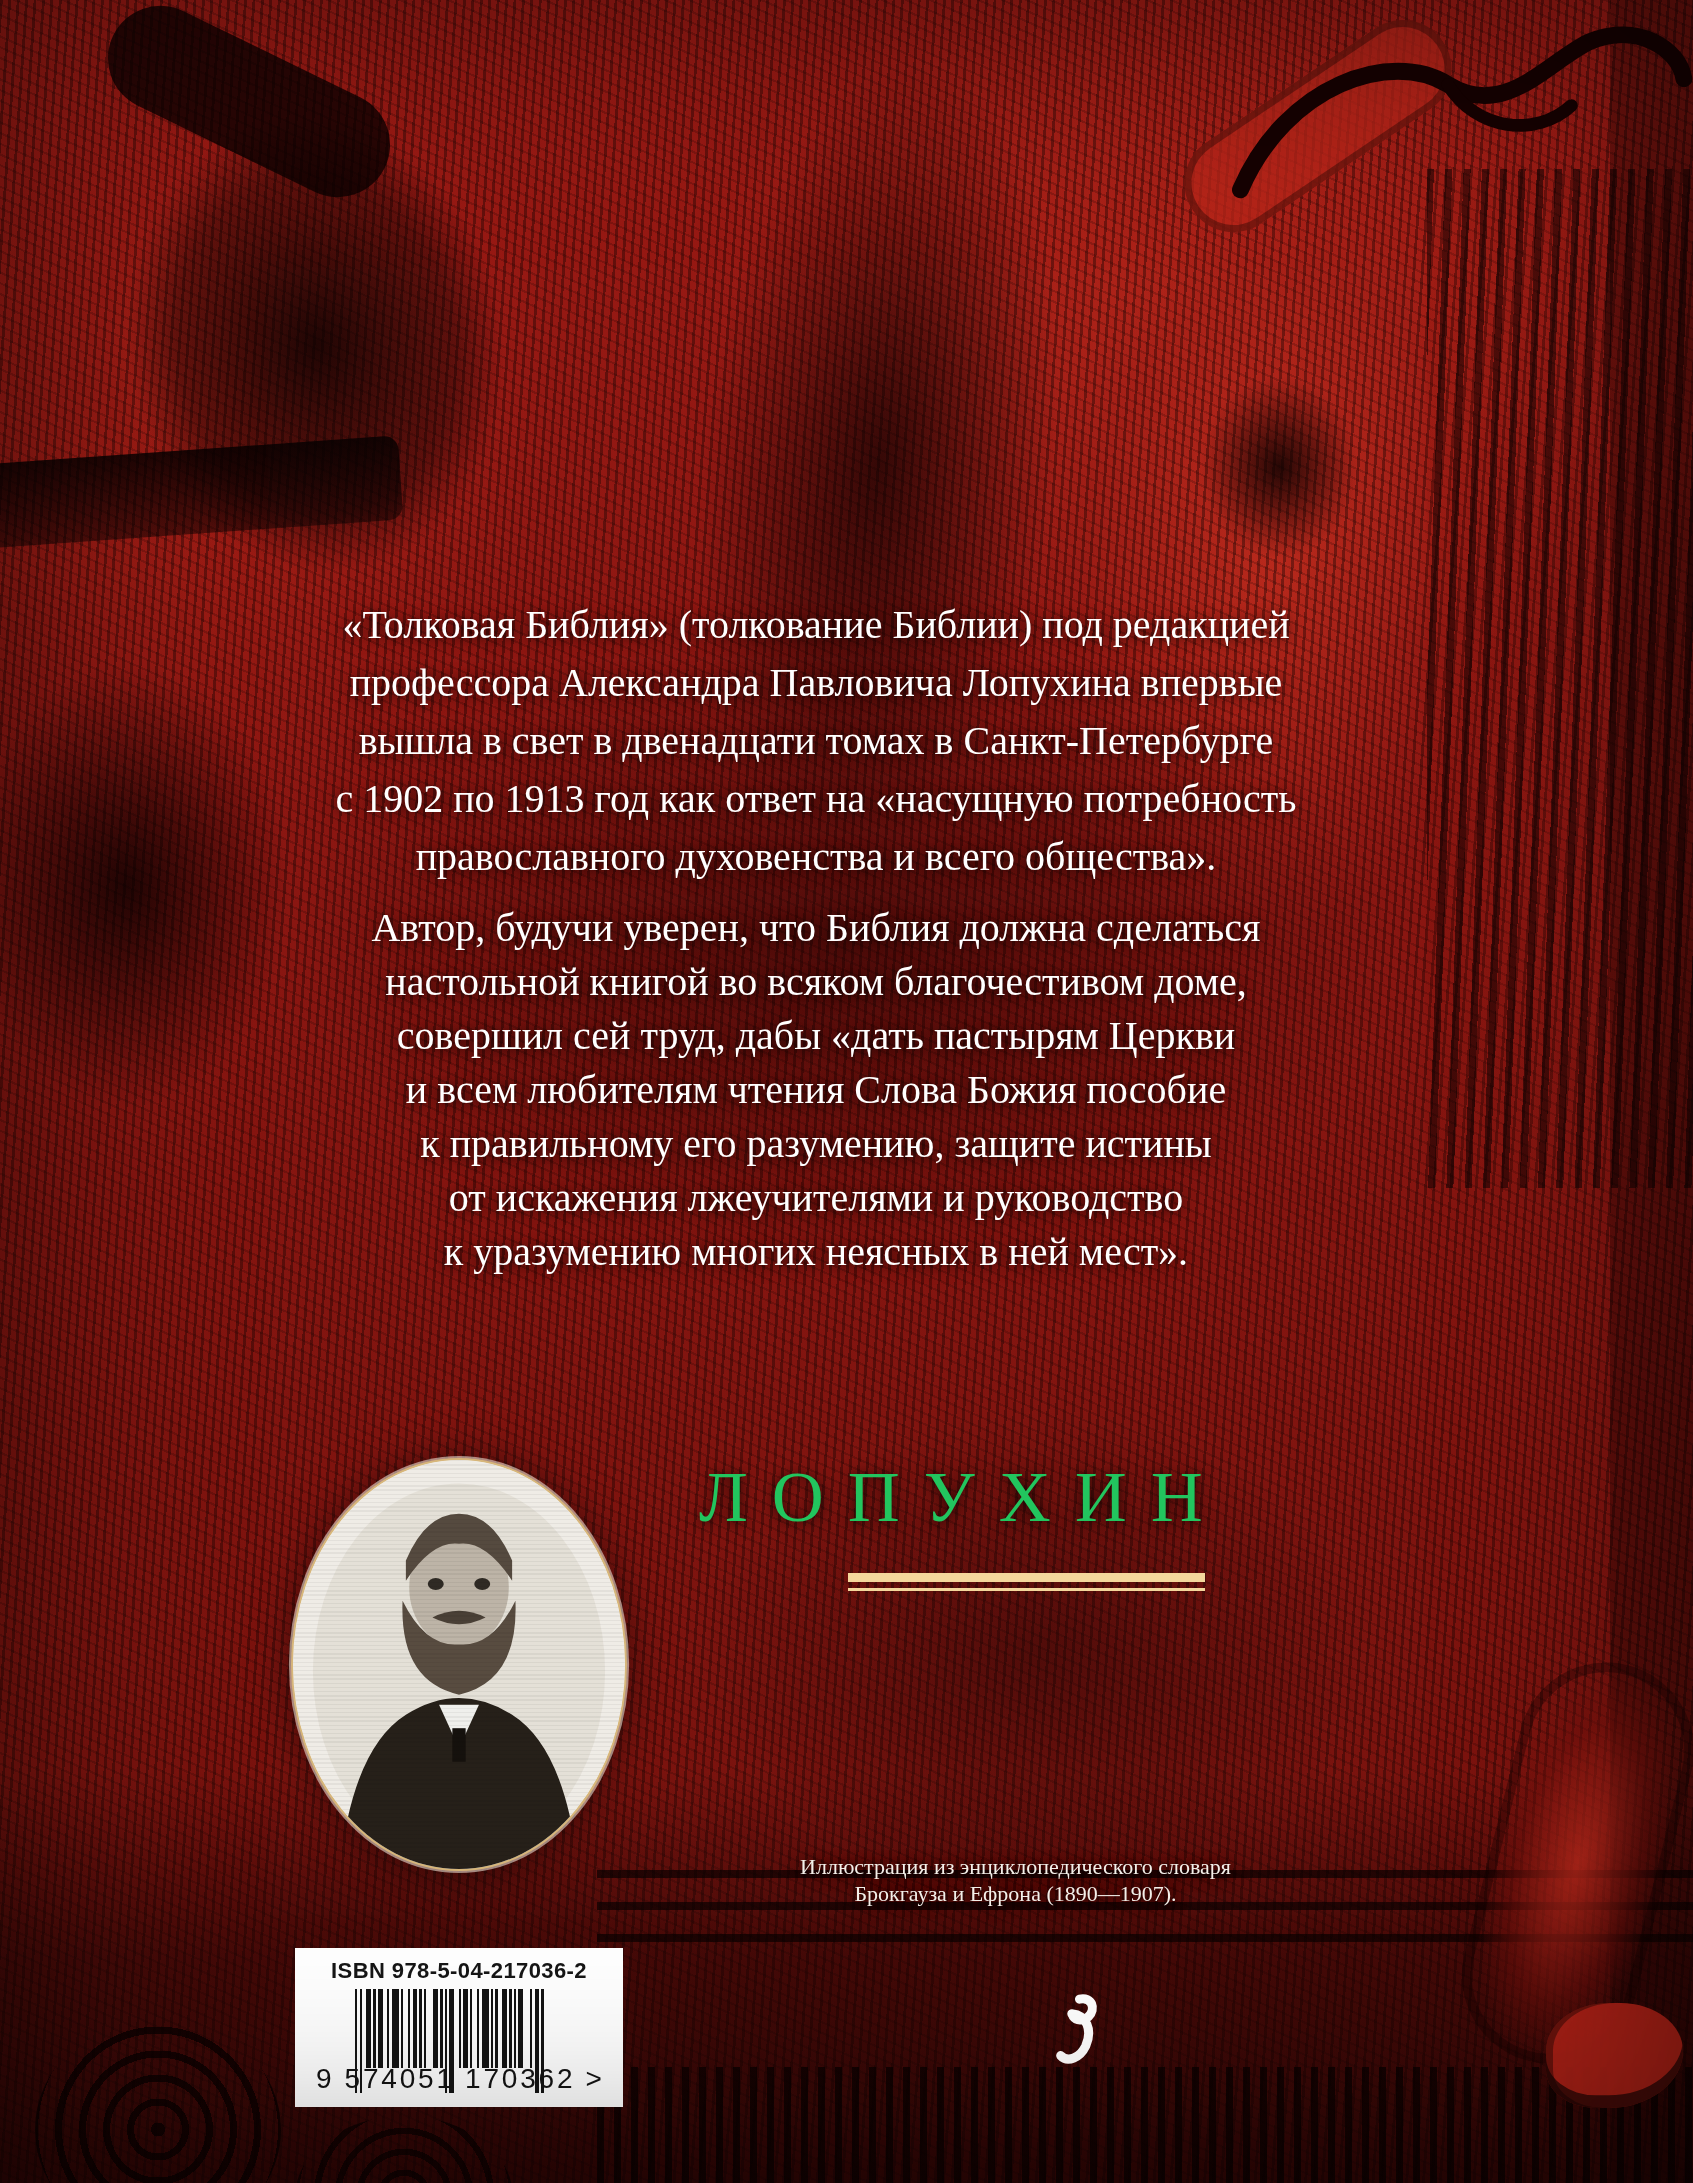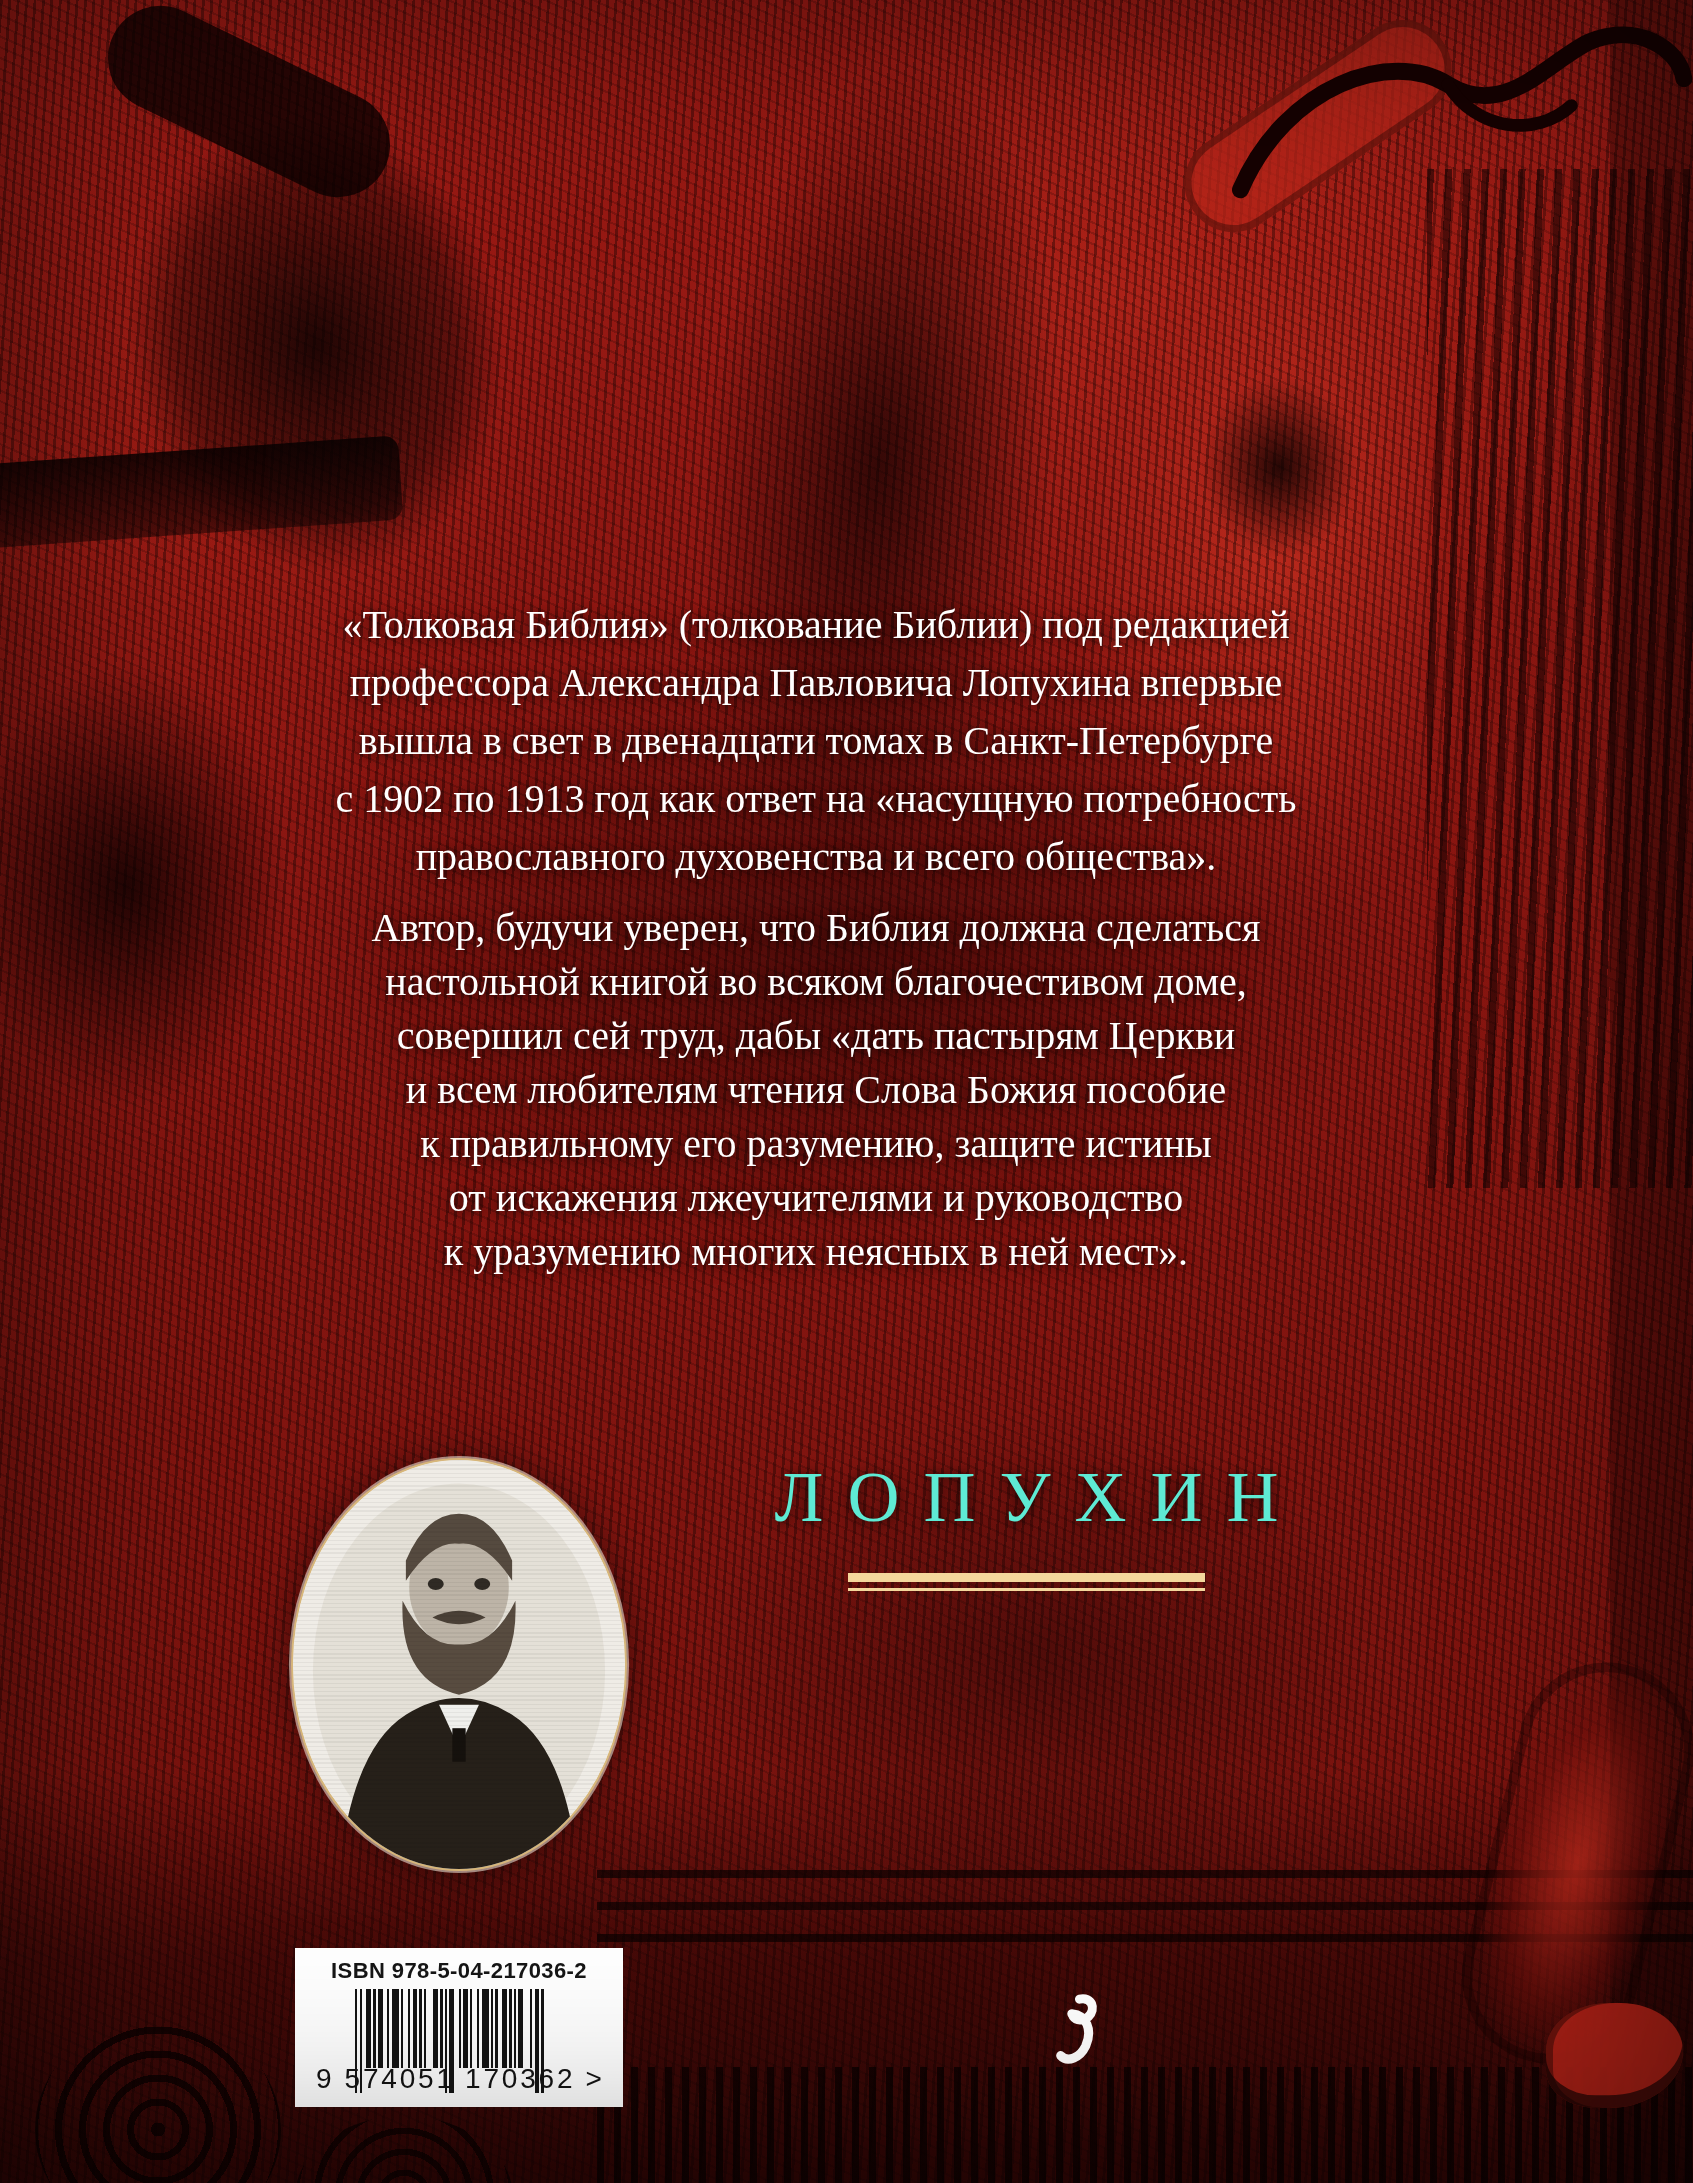--- a/index.html
+++ b/index.html
@@ -57,21 +57,21 @@
     background:rgba(176,34,23,.92);box-shadow:inset 0 -12.7px 0 rgba(12,1,1,.65), inset 7px 0 0 rgba(12,1,1,.4);}
   .cover::after{content:"";position:absolute;inset:0;pointer-events:none;
     box-shadow:inset 0 0 225px rgba(0,0,0,.5);}
 
   
   .txt{position:absolute;color:#ffffff;text-align:center;white-space:pre-line;
     text-shadow:0 2.1px 15.5px rgba(0,0,0,.65), 0 0 7px rgba(0,0,0,.35);}
   .synopsis-1{left:271px;top:596px;width:1090px;font-size:40px;line-height:58px;}
   .synopsis-2{left:271px;top:901px;width:1090px;font-size:40px;line-height:54px;}
   .author-name{left:675px;top:1393px;width:703px;font-size:56px;letter-spacing:2.8px;color:#ecd3a2;white-space:nowrap;text-align:center;}
-  .author-surname{left:675px;top:1456px;width:703px;font-size:72px;letter-spacing:24px;text-indent:24px;color:#5eead4;white-space:nowrap;text-align:center;}
+  .author-surname{left:675px;top:1456px;width:703px;font-size:72px;letter-spacing:24px;text-indent:24px;color:#22c55e;white-space:nowrap;text-align:left;}
   .gold-rule{position:absolute;left:848px;top:1573px;width:357px;height:9.1px;background:#f4d79c;}
   .gold-rule::after{content:"";position:absolute;left:0;right:0;top:14.8px;height:2.8px;background:#f4d79c;}
   .bio{left:664px;top:1597px;width:717px;font-size:32px;line-height:39px;}
   .caption{left:731px;top:1853px;width:569px;font-size:22px;line-height:27.4px;color:#f3efe9;}
 
   
   .portrait{position:absolute;left:291px;top:1458px;width:336px;height:413px;border-radius:50%;
     border:2.8px solid #d7b67a;box-shadow:0 0 0 2.1px rgba(248,240,226,.55), 0 0 42px rgba(0,0,0,.55);
     overflow:hidden;background:#efece6;}
   .portrait svg{position:absolute;inset:0;width:100%;height:100%;}
@@ -137,20 +137,22 @@
   <div class="txt synopsis-2">Автор, будучи уверен, что Библия должна сделаться
 настольной книгой во всяком благочестивом доме,
 совершил сей труд, дабы «дать пастырям Церкви
 и всем любителям чтения Слова Божия пособие
 к правильному его разумению, защите истины
 от искажения лжеучителями и руководство
 к уразумению многих неясных в ней мест».</div>
 
   <div class="txt author-surname">ЛОПУХИН</div>
   <div class="gold-rule"></div>
+  <div class="txt caption">Иллюстрация из энциклопедического словаря
+Брокгауза и Ефрона (1890—1907).</div>
 
   <div class="portrait">
     <svg viewBox="0 0 100 122" preserveAspectRatio="none">
       <ellipse cx="50" cy="61" rx="50" ry="61" fill="#efece6"></ellipse>
       <ellipse cx="50" cy="63" rx="44" ry="56" fill="#e4e0d7"></ellipse>
       <path d="M14,122 Q18,86 34,76 Q42,71 50,71 Q58,71 66,76 Q82,86 86,122 Z" fill="#262019"></path>
       <polygon points="44,73 56,73 50,86" fill="#efefec"></polygon>
       <rect x="48" y="80" width="4" height="10" fill="#15110d"></rect>
       <ellipse cx="50" cy="38" rx="15" ry="18" fill="#bdb4a7"></ellipse>
       <path d="M34,30 Q40,16 50,16 Q60,16 66,30 L66,36 Q58,24 50,25 Q42,24 34,36 Z" fill="#554a3f"></path>

